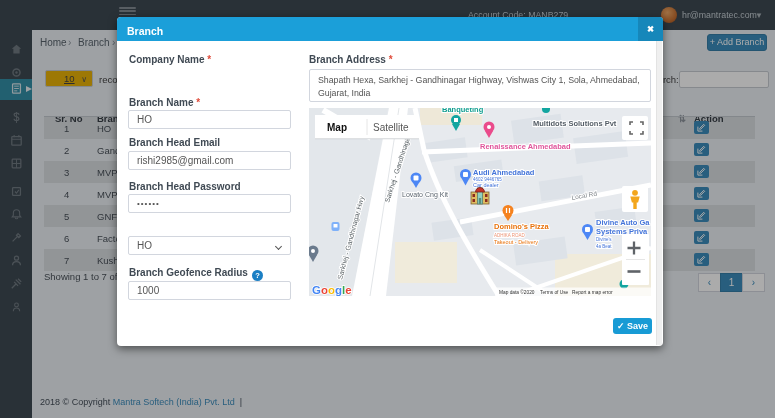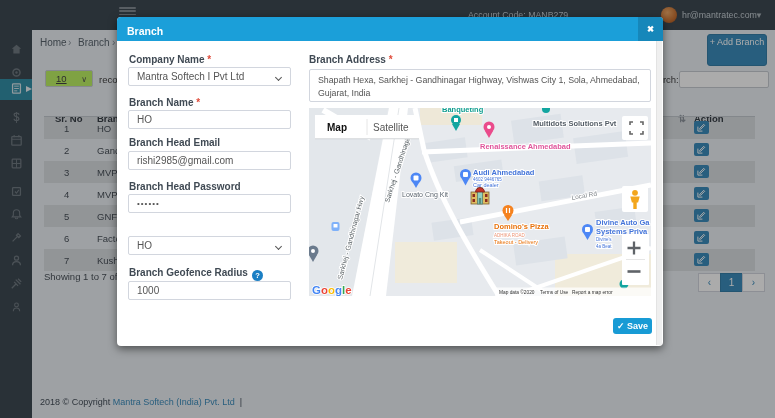--- a/index.html
+++ b/index.html
@@ -18,22 +18,22 @@
 
 
 #sb { position:absolute; left:0; top:30px; width:32px; height:388px; background:#3e4952; }
 .sic { position:absolute; left:11px; width:11px; height:11px; opacity:.35; }
 .sic svg { width:11px; height:11px; display:block; }
 #sbact { position:absolute; left:0; width:32px; height:21px; background:#3390a8; }
 #sbact:after { content:""; position:absolute; right:0px; top:7px; border:3.5px solid transparent; border-right:none; border-left:6px solid #ecf0f5; }
 
 
 .bc { position:absolute; top:37px; font-size:10px; color:#5a656e; }
-#addbtn { position:absolute; left:707px; top:34px; width:60px; height:32px; background:#3c8dbc; border:1px solid #367fa9; border-radius:3px; color:#fff; font-size:9px; text-align:center; line-height:15px; }
-#sel10 { position:absolute; left:45px; top:70px; width:48px; height:17px; background:#bef264; border:1px solid #c8cdd3; border-radius:2px; font-size:9.5px; color:#444; padding-left:10px; line-height:15px;text-decoration:underline; }
+#addbtn { position:absolute; left:707px; top:34px; width:60px; height:17px; background:#3c8dbc; border:1px solid #367fa9; border-radius:3px; color:#fff; font-size:9px; text-align:center; line-height:15px; }
+#sel10 { position:absolute; left:45px; top:70px; width:48px; height:17px; background:#eab308; border:1px solid #c8cdd3; border-radius:2px; font-size:9.5px; color:#444; padding-left:18px; line-height:15px;text-decoration:underline; }
 #sel10:after { content:"\2228"; position:absolute; right:5px; top:1px; font-size:8px; color:#555; }
 #rectxt { position:absolute; left:99px; top:74px; font-size:9.5px; color:#444; }
 #srch { position:absolute; left:646px; top:74px; font-size:9.5px; color:#444; }
 #srchbox { position:absolute; left:679px; top:71px; width:90px; height:17px; background:#fff; border:1px solid #c8cdd3; border-radius:2px; }
 
 
 #tbl { position:absolute; left:44px; top:100px; width:711px; }
 .th { position:absolute; font-size:9.5px; font-weight:bold; color:#3d454c; top:5px;margin-top:8px; }
 .trow { position:absolute; left:0; width:711px; height:22px; }
 .trow.odd { background:rgba(0,0,0,0.075); }
@@ -232,21 +232,20 @@
 <div id="ovl"></div>
 
 <div id="modal">
   <div id="mhdr">
       <div class="t">Branch</div>
       <div id="mclose">✖</div>
     </div>
   <div id="sbar"></div>
 
   <div class="lbl" style="left:12px; top:37px;">Company Name <em>*</em></div>
-  <div class="inp sel" style="top:50px;">Mantra Softech I Pvt Ltd</div>
   <div class="lbl" style="left:12px; top:80px;">Branch Name <em>*</em></div>
   <div class="inp" style="top:93px;">HO</div>
   <div class="lbl" style="left:12px; top:120px;">Branch Head Email</div>
   <div class="inp" style="top:134px;">rishi2985@gmail.com</div>
   <div class="lbl" style="left:12px; top:164px;">Branch Head Password</div>
   <div class="inp" style="top:177px; font-size:8px; letter-spacing:1px;">••••••</div>
   <div class="inp sel" style="top:219px;">HO</div>
   <div class="lbl" style="left:12px; top:250px;">Branch Geofence Radius<span class="qm">?</span></div>
   <div class="inp" style="top:264px;">1000</div>
 

